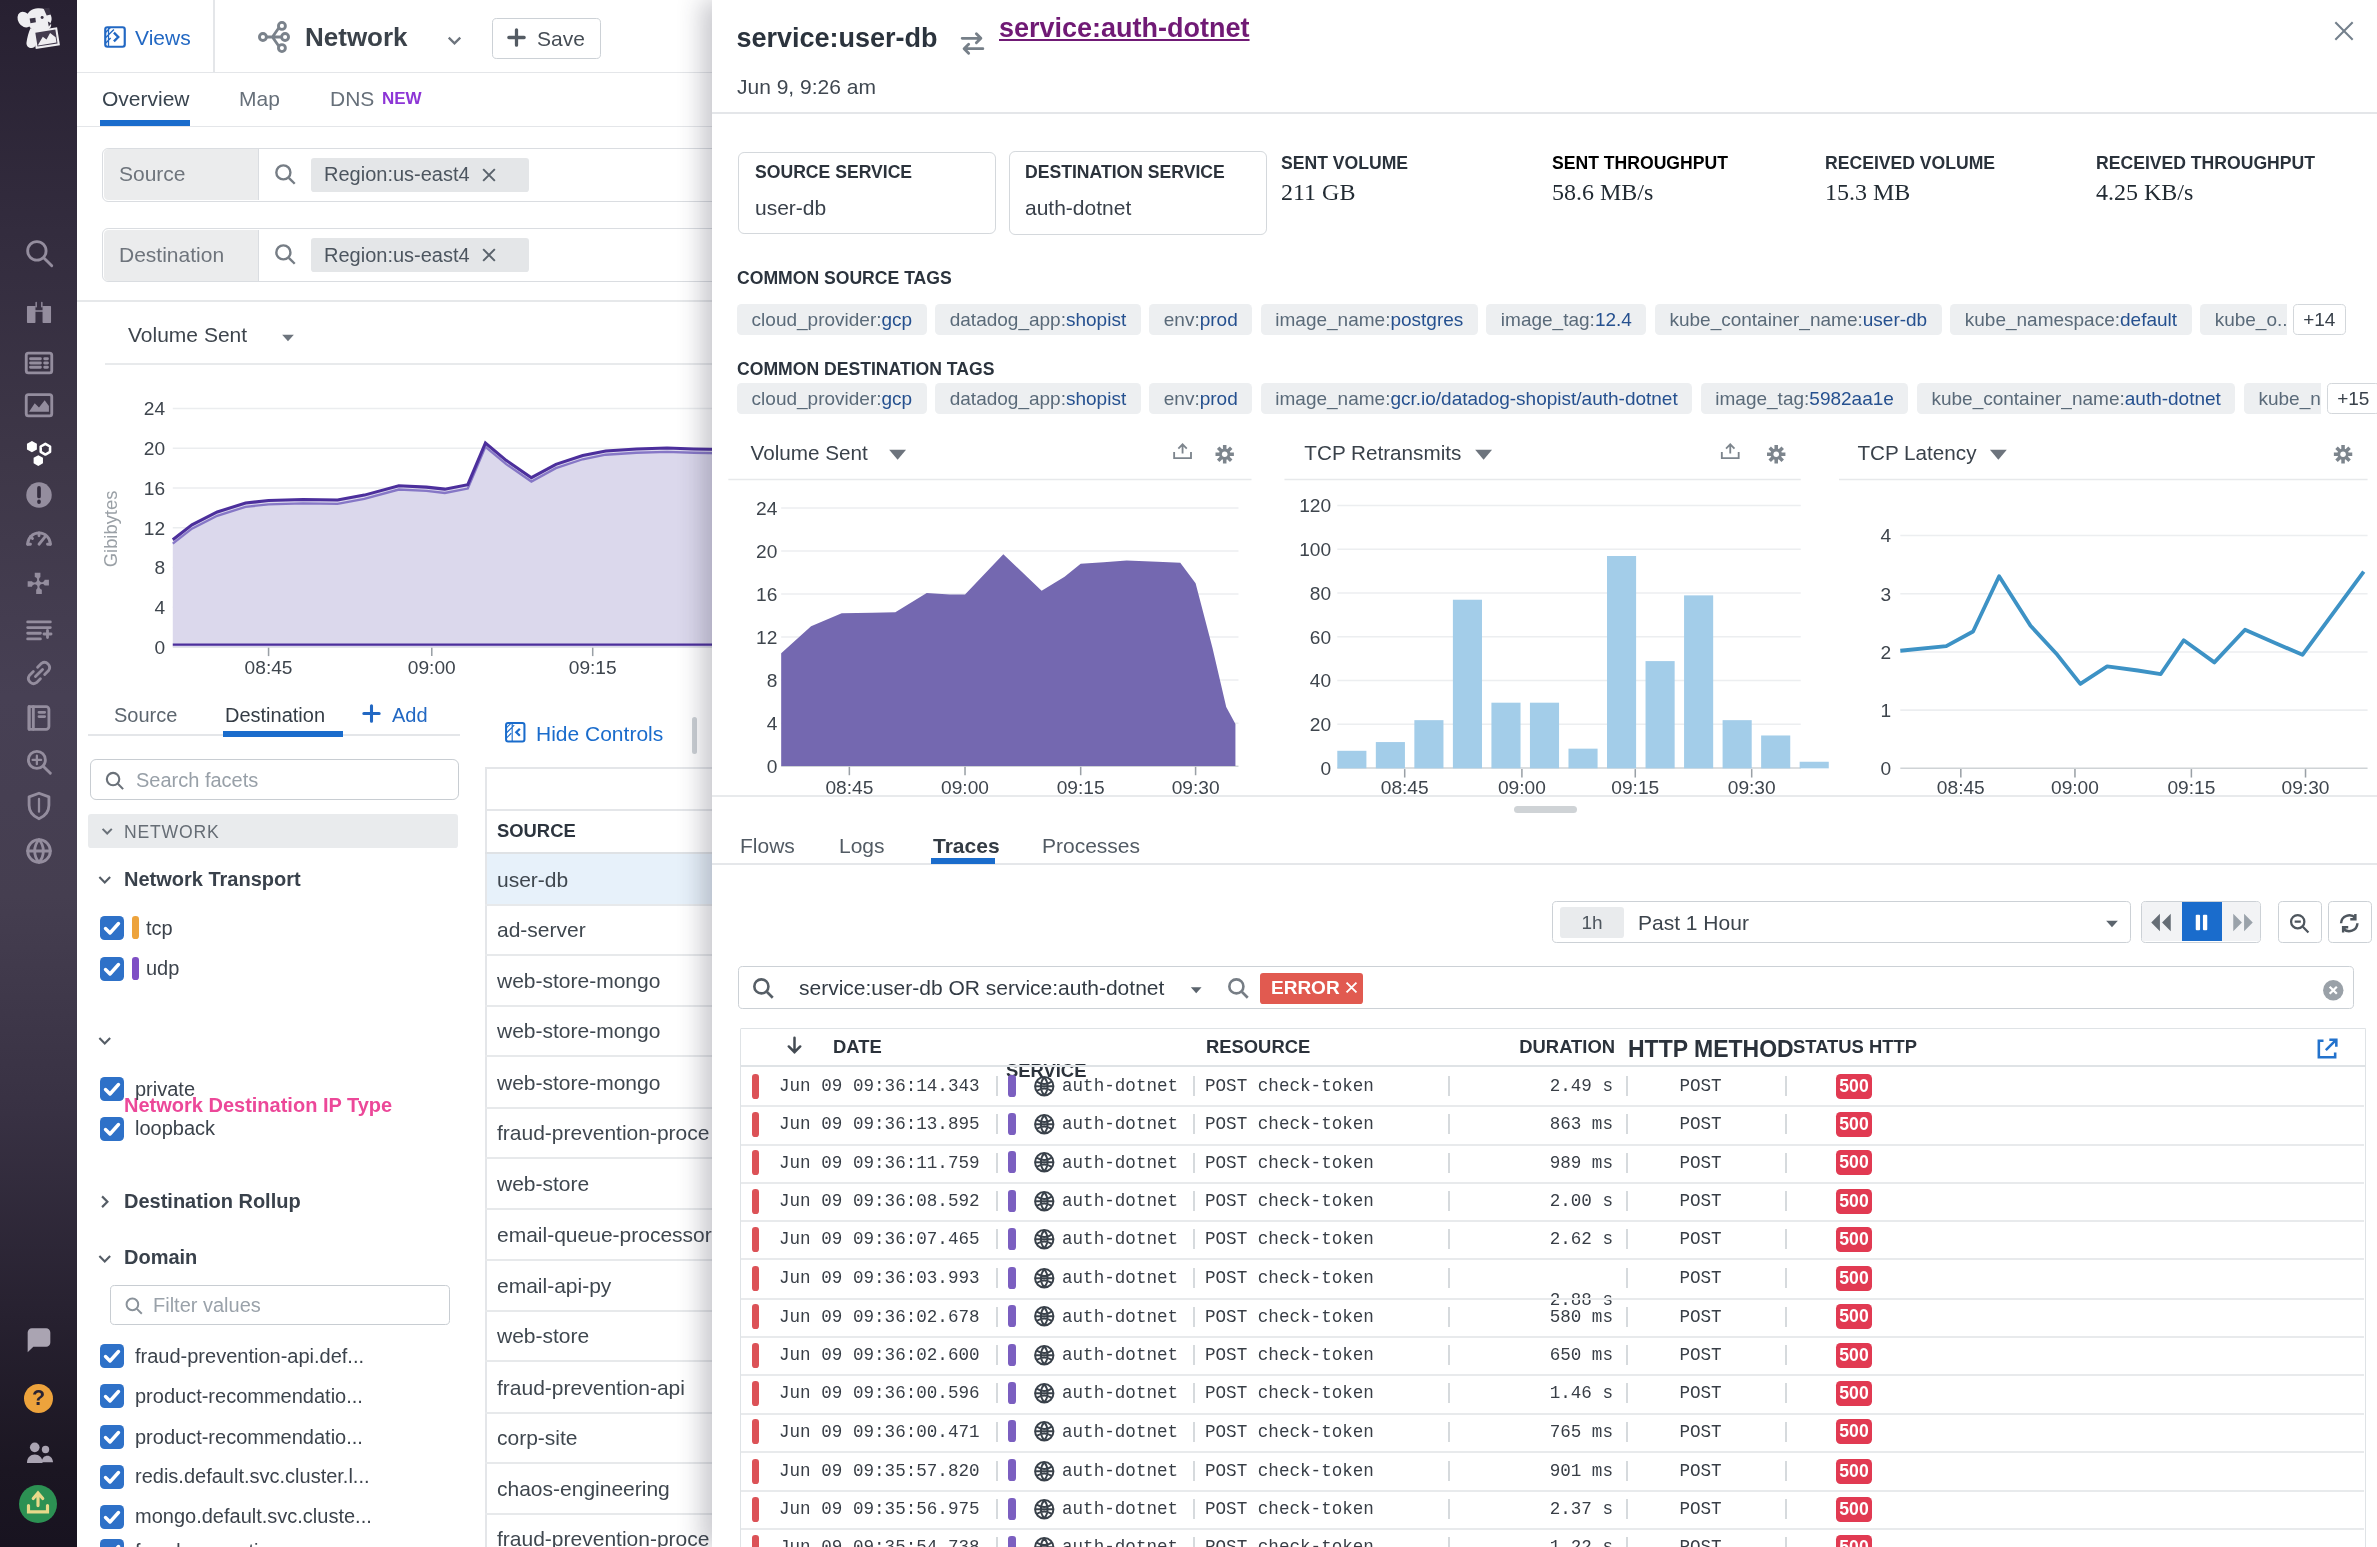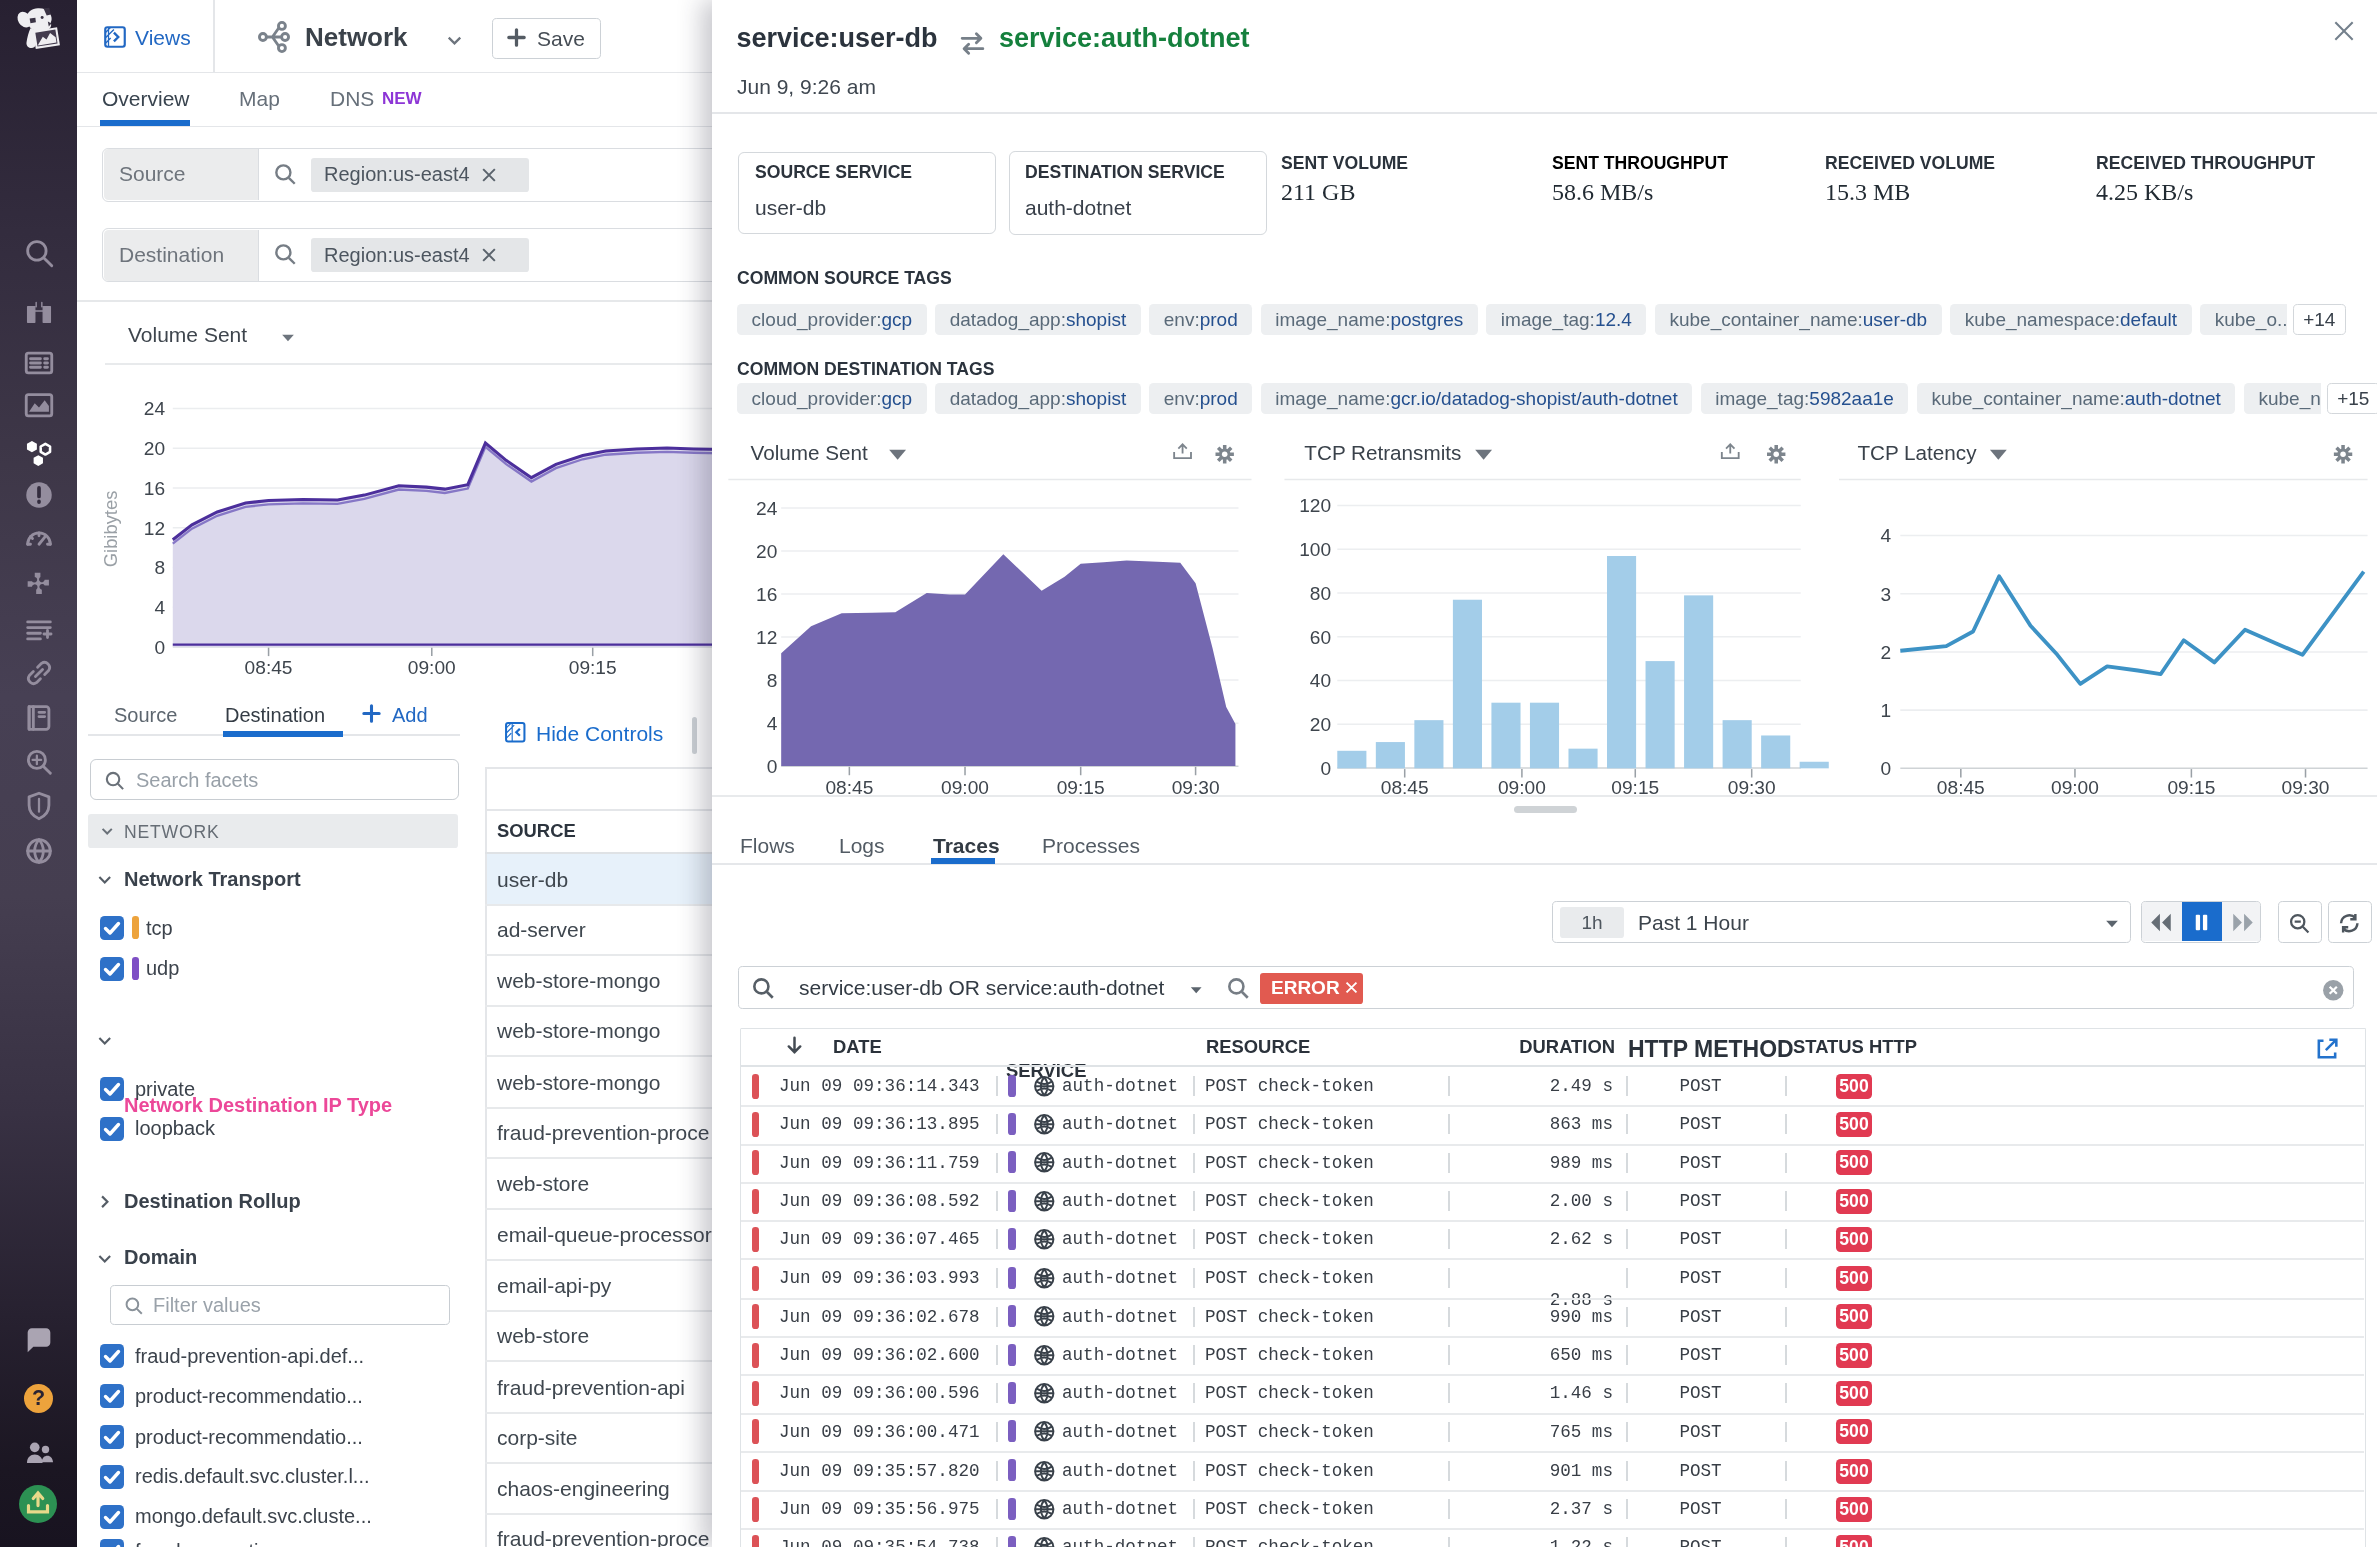--- a/index.html
+++ b/index.html
@@ -324,21 +324,21 @@
 
 <div class="a" style="left:712px;top:0;width:1665px;height:1547px;background:#fff;box-shadow:-10.7px 0 23px rgba(40,40,60,0.25);">
 <svg class="a" style="left:1619px;top:17.6px" width="26" height="26" viewBox="0 0 24 24" fill="none" stroke="#74808c" stroke-width="1.9">
       <path d="M4 4 L20 20 M20 4 L4 20"></path>
     </svg>
 <div class="a" style="left:24.5px;top:23px;font-size:27px;font-weight:bold;color:#2b333d;">service:user-db</div>
 <svg class="a" style="left:245px;top:28px" width="31" height="31" viewBox="0 0 24 24" fill="none" stroke="#767f88" stroke-width="2.2" stroke-linecap="round" stroke-linejoin="round">
       <path d="M4 8 h14 M15 4.5 l3.5 3.5 -3.5 3.5"></path>
       <path d="M20 16 h-14 M9 12.5 L5.5 16 l3.5 3.5"></path>
     </svg>
-<div class="a" style="left:287px;top:23px;font-size:27px;font-weight:bold;color:#15803d;">service:auth-dotnet</div>
+<div class="a" style="left:287px;top:13px;font-size:27px;font-weight:bold;color:#701a75;text-decoration:underline;">service:auth-dotnet</div>
 <div class="a" style="left:25px;top:75px;font-size:21px;color:#3f4750;">Jun 9, 9:26 am</div>
 <div class="a" style="left:0;top:112px;width:1665px;height:1.5px;background:#e4e6e9;"></div>
 <div class="a" style="left:26px;top:152px;width:258px;height:82px;border:1.5px solid #d4d8dc;border-radius:6.1px;"></div>
 <div class="a" style="left:43px;top:162px;font-size:17.6px;font-weight:bold;color:#2c333c;">SOURCE SERVICE</div>
 <div class="a" style="left:43px;top:196px;font-size:21px;color:#39404a;">user-db</div>
 <div class="a" style="left:297px;top:151px;width:258px;height:84px;border:1.5px solid #d4d8dc;border-radius:6.1px;"></div>
 <div class="a" style="left:313px;top:162px;font-size:17.6px;font-weight:bold;color:#2c333c;">DESTINATION SERVICE</div>
 <div class="a" style="left:313px;top:196px;font-size:21px;color:#39404a;">auth-dotnet</div>
 <div class="a" style="left:569px;top:153px;font-size:17.6px;font-weight:bold;color:#2a323b;">SENT VOLUME</div>
 <div class="a" style="left:569px;top:179px;font-size:24px;color:#222b33;font-family:'Liberation Serif',serif;">211 GB</div>
@@ -656,21 +656,21 @@
 <div class="a" style="left:284px;top:1307px;width:1.5px;height:20px;background:#d6dadd;"></div>
 <div class="a" style="left:296px;top:1305px;width:7.7px;height:22px;background:#7b5fc0;border-radius:3.1px;"></div>
 <svg class="a" style="left:320px;top:1304px" width="24.5" height="24.5" viewBox="0 0 24 24" fill="none" stroke="#39414a" stroke-width="1.9">
       <circle cx="12" cy="12" r="9"></circle>
       <path d="M3 12 h18 M12 3 a14 14 0 0 1 0 18 M12 3 a14 14 0 0 0 0 18 M4.6 7.5 a14 14 0 0 0 14.8 0 M4.6 16.5 a14 14 0 0 1 14.8 0"></path>
     </svg>
 <div class="a mono" style="left:350px;top:1307px;font-size:17.6px;color:#383e46;">auth-dotnet</div>
 <div class="a" style="left:481px;top:1307px;width:1.5px;height:20px;background:#d6dadd;"></div>
 <div class="a mono" style="left:493px;top:1307px;font-size:17.6px;color:#383e46;">POST check-token</div>
 <div class="a" style="left:736px;top:1307px;width:1.5px;height:20px;background:#d6dadd;"></div>
-<div class="a mono" style="left:794px;top:1307px;width:107px;font-size:17.6px;color:#383e46;text-align:right;">990 ms</div>
+<div class="a mono" style="left:794px;top:1307px;width:107px;font-size:17.6px;color:#383e46;text-align:right;">580 ms</div>
 <div class="a" style="left:914px;top:1307px;width:1.5px;height:20px;background:#d6dadd;"></div>
 <div class="a mono" style="left:924px;top:1307px;width:129px;font-size:17.6px;color:#383e46;text-align:center;">POST</div>
 <div class="a" style="left:1073px;top:1307px;width:1.5px;height:20px;background:#d6dadd;"></div>
 <div class="a" style="left:1124px;top:1304px;width:36px;height:24.5px;background:#e13a52;border-radius:4.6px;color:#fff;font-weight:bold;font-size:17.6px;text-align:center;line-height:24.5px;">500</div>
 <div class="a" style="left:29px;top:1336px;width:1623px;height:1.5px;background:#e8eaec;"></div>
 <div class="a" style="left:40px;top:1343px;width:7px;height:24.5px;background:#dc5257;border-radius:3.1px;"></div>
 <div class="a mono" style="left:67px;top:1345px;font-size:17.6px;color:#383e46;">Jun 09 09:36:02.600</div>
 <div class="a" style="left:284px;top:1345px;width:1.5px;height:20px;background:#d6dadd;"></div>
 <div class="a" style="left:296px;top:1344px;width:7.7px;height:22px;background:#7b5fc0;border-radius:3.1px;"></div>
 <svg class="a" style="left:320px;top:1343px" width="24.5" height="24.5" viewBox="0 0 24 24" fill="none" stroke="#39414a" stroke-width="1.9">

